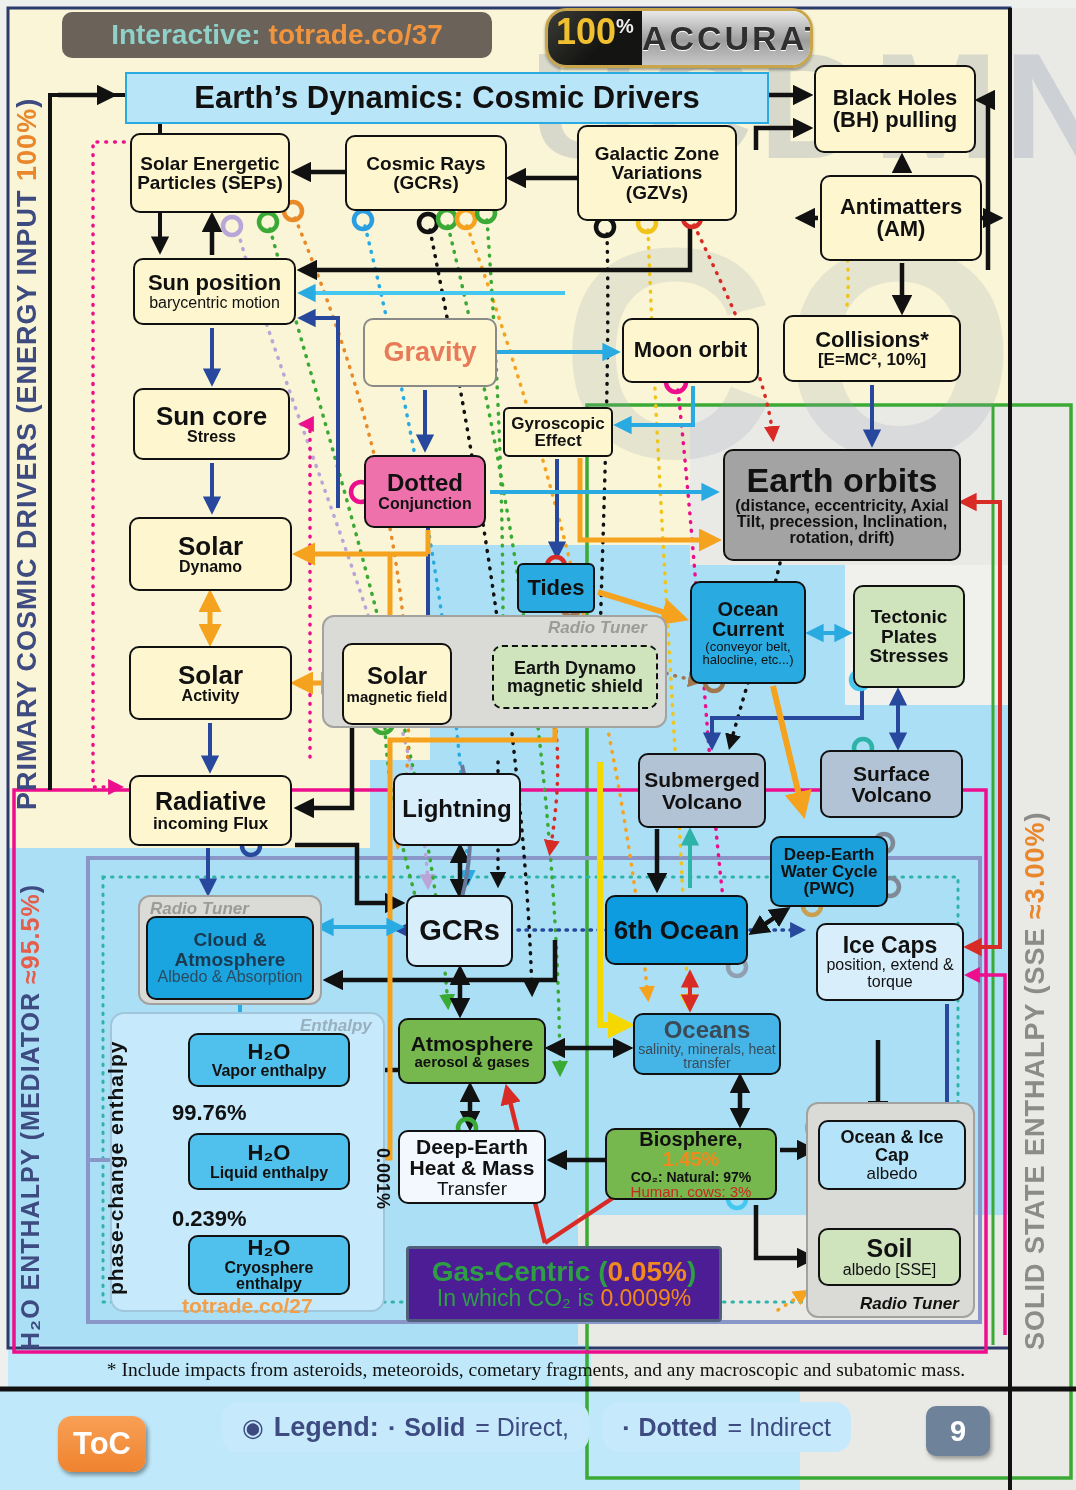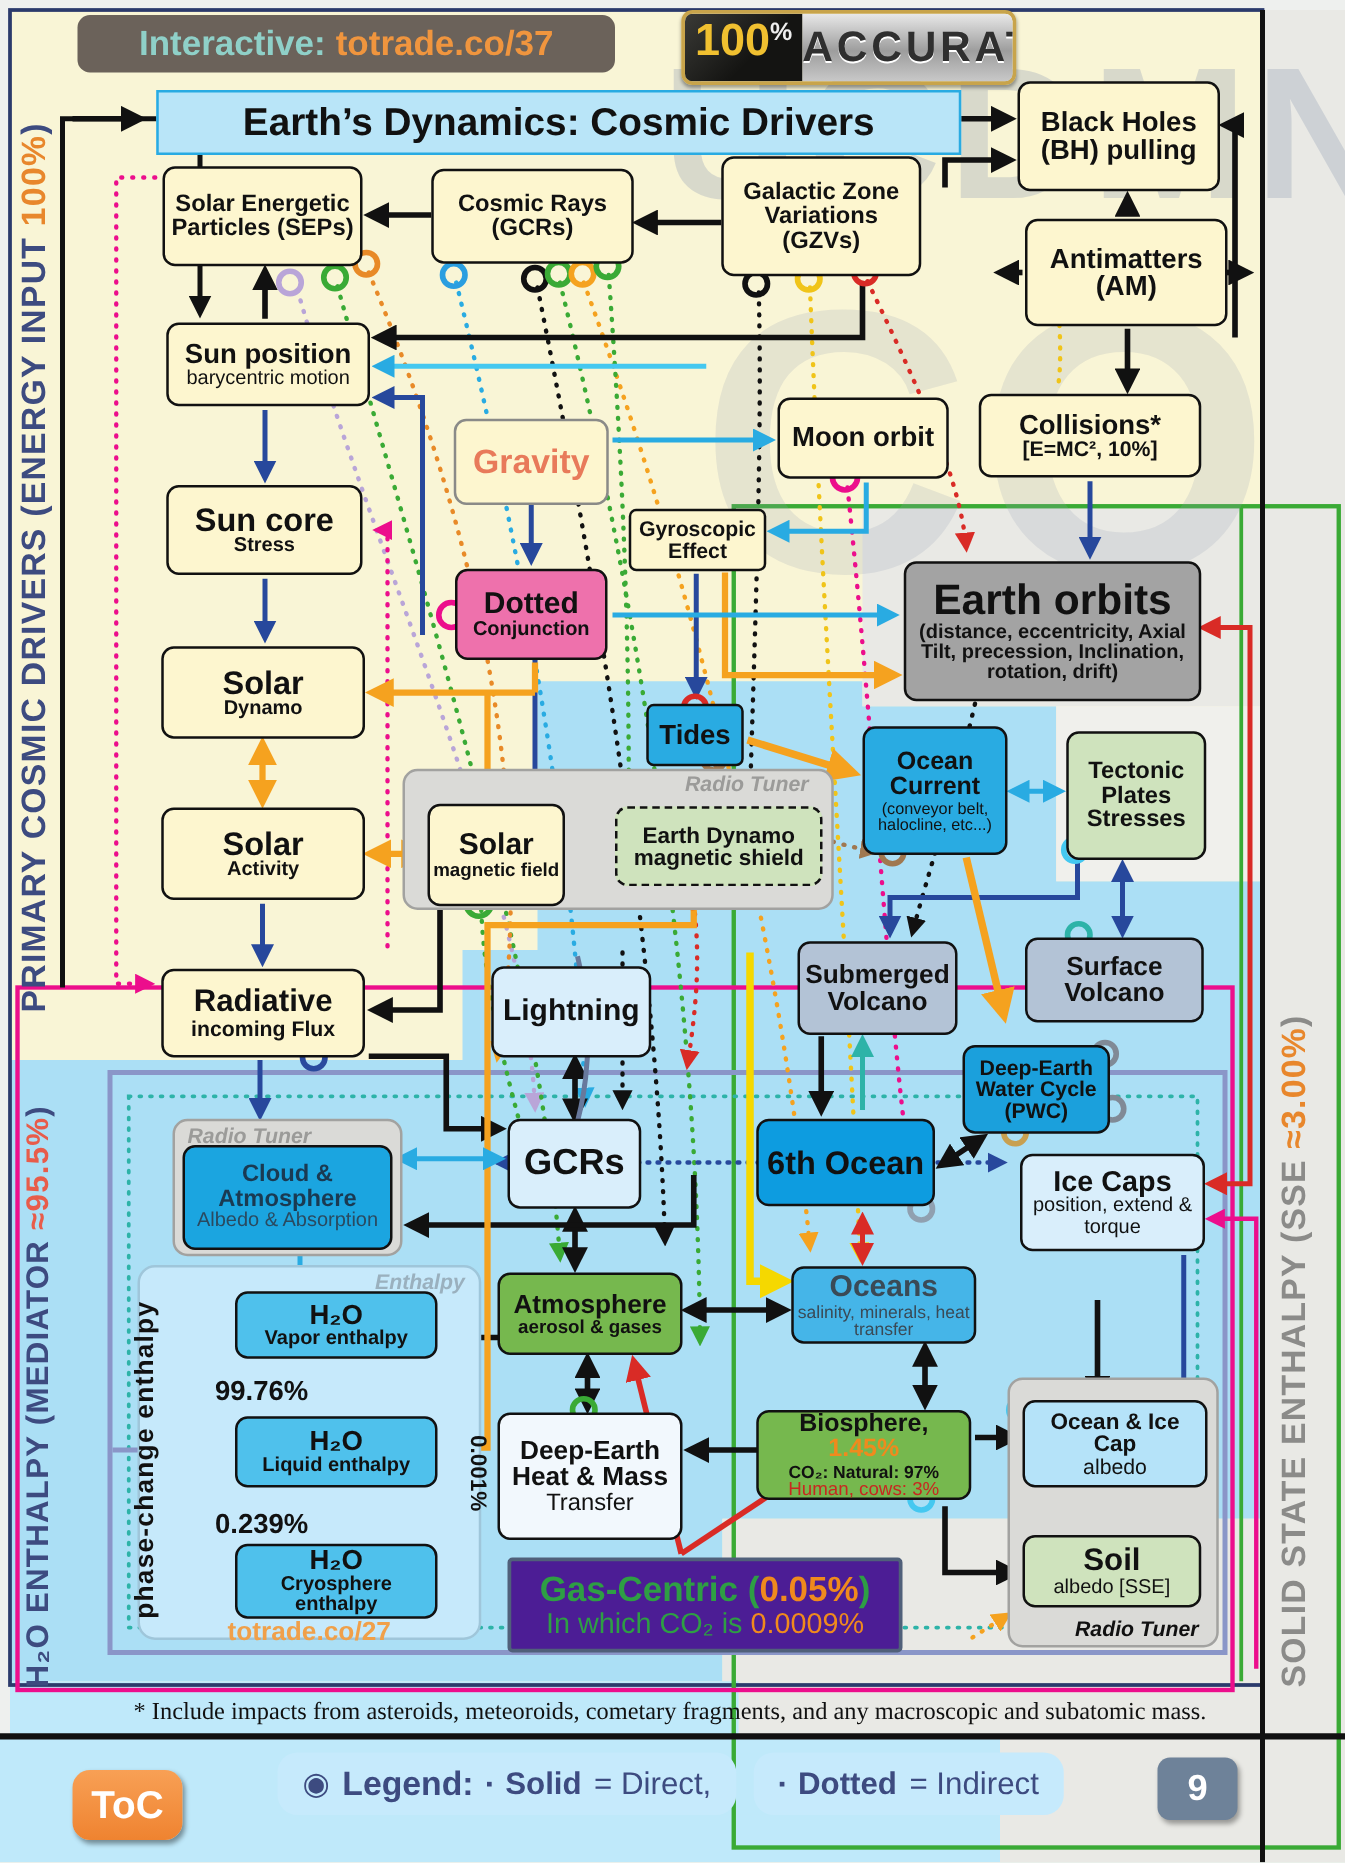--- a/index.html
+++ b/index.html
@@ -11,21 +11,21 @@
   .lblu{background:#d9eefb;} .lblu2{background:#b5e3f9;} .grn{background:#76b84e;} .pgrn{background:#cfe3bd;}
   .gblu{background:#b3c3d6;} .whi{background:#f2f8fd;} .pnk{background:#ee71ac;} .ego{background:#a3a3a3;}
   .t1{font-weight:bold;font-size:19px;color:#111;} .t1b{font-weight:bold;font-size:22px;color:#111;}
   .sub{font-size:14px;color:#111;font-weight:normal;}
   .subb{font-size:14px;color:#111;font-weight:bold;}
   .container{position:absolute;background:#dadad7;border:2px solid #a2a2a0;border-radius:12px;z-index:2;box-sizing:border-box;}
   .rtlabel{position:absolute;z-index:3;font-style:italic;font-weight:bold;color:#9b9b99;font-size:17px;}
   .vert{position:absolute;writing-mode:vertical-rl;transform:rotate(180deg);font-weight:bold;z-index:3;letter-spacing:1px;white-space:nowrap;}
   .wm{position:absolute;z-index:1;font-weight:bold;color:rgba(150,162,182,0.33);letter-spacing:6px;}
   .badge-int{position:absolute;left:62px;top:12px;width:430px;height:46px;background:#6b625a;border-radius:10px;display:flex;align-items:center;justify-content:center;gap:8px;font-weight:bold;font-size:28px;z-index:4;}
-  .badge-acc{position:absolute;left:545px;top:8px;width:262px;height:54px;border:3px solid #c8a44b;border-radius:9px;display:flex;z-index:4;overflow:hidden;box-shadow:0 2px 3px rgba(0,0,0,.35);}
+  .badge-acc{position:absolute;left:545px;top:8px;width:262px;height:54px;border:3px solid #c8a44b;border-radius:21px;display:flex;z-index:4;overflow:hidden;box-shadow:0 2px 3px rgba(0,0,0,.35);}
   .acc-l{background:linear-gradient(135deg,#3a3a36,#141412 60%);color:#f0c030;font-weight:bold;font-size:36px;display:flex;align-items:flex-start;justify-content:center;padding:0 8px;}
   .acc-r{flex:1;background:linear-gradient(180deg,#e8e8e8,#9d9d9d 55%,#c8c8c8);color:#2f2f2f;font-weight:bold;font-size:34px;display:flex;align-items:center;justify-content:center;letter-spacing:3px;text-shadow:0 1px 0 #fff;}
   .titlebar{position:absolute;left:125px;top:72px;width:640px;height:48px;background:#b9e5f8;border:2px solid #29abe2;display:flex;align-items:center;justify-content:center;font-size:31px;font-weight:bold;color:#111;z-index:4;}
   .pillbar{position:absolute;top:1402px;display:flex;align-items:center;gap:14px;z-index:5;}
   .pill{background:#c6eafc;border-radius:16px;display:flex;align-items:center;gap:10px;padding:6px 20px;height:38px;font-size:25px;color:#3d4b80;}
   .footnote{position:absolute;left:66px;top:1352px;width:940px;height:36px;display:flex;align-items:center;justify-content:center;font-family:"Liberation Serif",serif;font-size:19.5px;color:#111;z-index:5;}
   .toc{position:absolute;left:58px;top:1416px;width:88px;height:56px;background:linear-gradient(180deg,#f8a055,#ef8330);border-radius:14px;color:#fff;font-weight:bold;font-size:31px;display:flex;align-items:center;justify-content:center;z-index:5;box-shadow:2px 3px 4px rgba(0,0,0,.4);}
   .pgnum{position:absolute;left:926px;top:1406px;width:64px;height:50px;background:#6e8299;border-radius:10px;color:#fff;font-weight:bold;font-size:29px;display:flex;align-items:center;justify-content:center;z-index:5;box-shadow:2px 3px 4px rgba(0,0,0,.35);}
 </style>
 </head>
@@ -285,21 +285,21 @@
 <div class="node yel" style="left:814px;top:65px;width:162px;height:88px;">
       <div class="t1b">Black Holes (BH) pulling</div>
     </div>
 <div class="node yel" style="left:820px;top:175px;width:162px;height:86px;">
       <div class="t1b">Antimatters (AM)</div>
     </div>
 <div class="node yel" style="left:133px;top:258px;width:163px;height:67px;">
       <div class="t1b">Sun position</div>
       <div class="sub" style="font-size:16px">barycentric motion</div>
     </div>
-<div class="node yel" style="left:363px;top:335px;width:124px;height:69px;border-color:#8a8a88;">
+<div class="node yel" style="left:363px;top:318px;width:134px;height:69px;border-color:#8a8a88;">
       <div style="font-weight:bold;font-size:27px;color:#e87a5a;">Gravity</div>
     </div>
 <div class="node yel" style="left:622px;top:318px;width:137px;height:65px;">
       <div class="t1b">Moon orbit</div>
     </div>
 <div class="node yel" style="left:783px;top:315px;width:178px;height:67px;">
       <div class="t1b">Collisions*</div>
       <div class="subb" style="font-size:17px">[E=MC², 10%]</div>
     </div>
 <div class="node yel" style="left:503px;top:407px;width:110px;height:50px;border-radius:6px;">
@@ -385,21 +385,21 @@
       <div class="subb" style="font-size:16px">Cryosphere enthalpy</div>
     </div>
 <div class="node grn" style="left:398px;top:1018px;width:148px;height:66px;">
       <div class="t1b" style="font-size:21px">Atmosphere</div>
       <div class="subb" style="font-size:15px">aerosol &amp; gases</div>
     </div>
 <div class="node" style="left:633px;top:1013px;width:148px;height:62px;background:#45b5e8;">
       <div class="t1b" style="font-size:24px;color:#3a4a56">Oceans</div>
       <div class="sub" style="font-size:14px;color:#3a4a56">salinity, minerals, heat transfer</div>
     </div>
-<div class="node whi" style="left:398px;top:1130px;width:148px;height:102px;">
+<div class="node whi" style="left:398px;top:1130px;width:148px;height:74px;">
       <div class="t1b" style="font-size:21px">Deep-Earth Heat &amp; Mass</div>
       <div class="sub" style="font-size:19px">Transfer</div>
     </div>
 <div class="node grn" style="left:605px;top:1128px;width:172px;height:72px;">
   <div><span class="t1b" style="font-size:20px">Biosphere,</span> <span style="font-weight:bold;font-size:20px;color:#f08a1d">1.45%</span></div>
   <div class="subb" style="font-size:14px">CO₂: Natural: 97%</div>
   <div style="font-size:15px;color:#c82820">Human, cows: 3%</div>
 </div>
 <div class="node lblu2" style="left:818px;top:1120px;width:148px;height:70px;">
       <div class="t1b" style="font-size:18px">Ocean &amp; Ice Cap</div>

